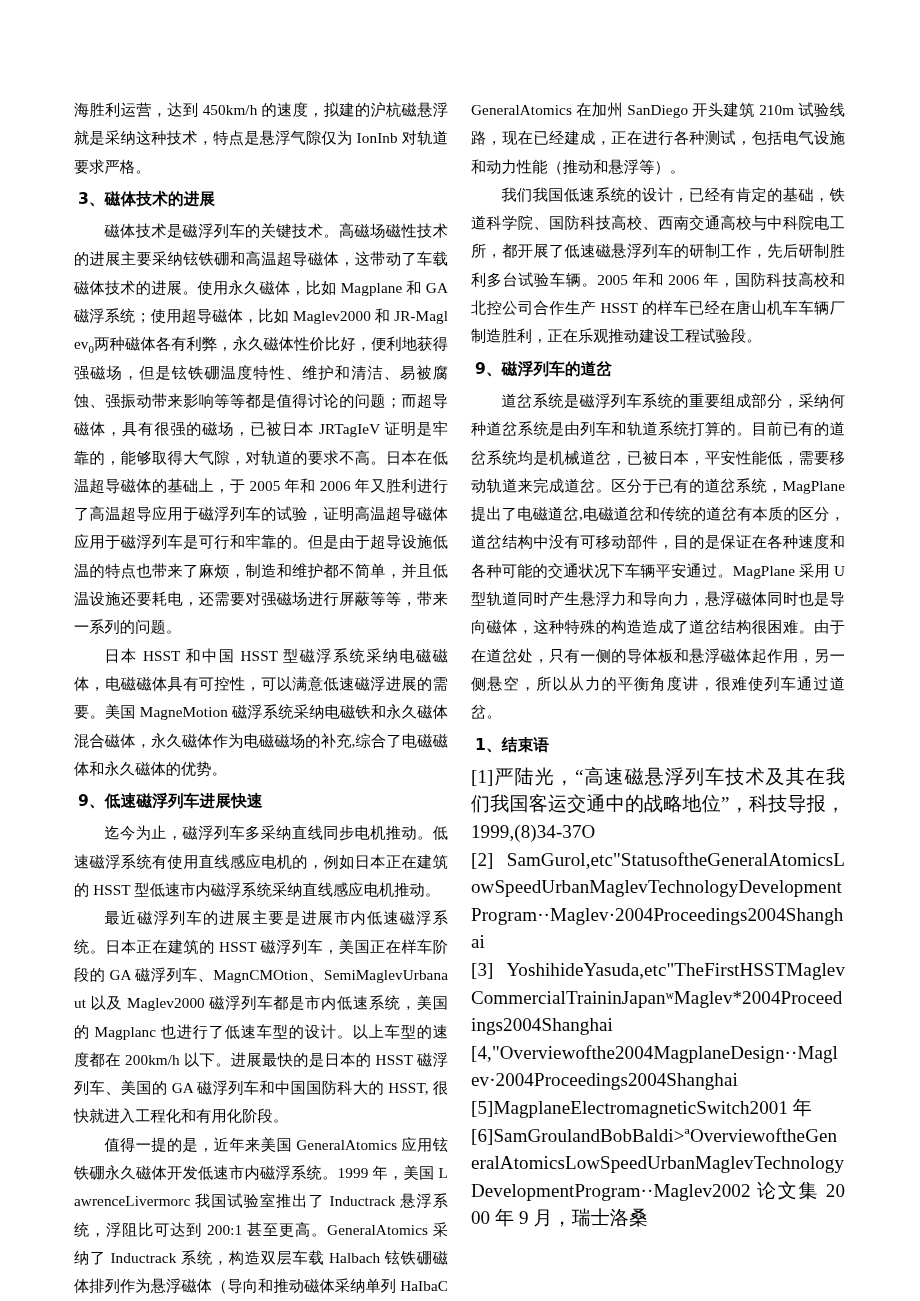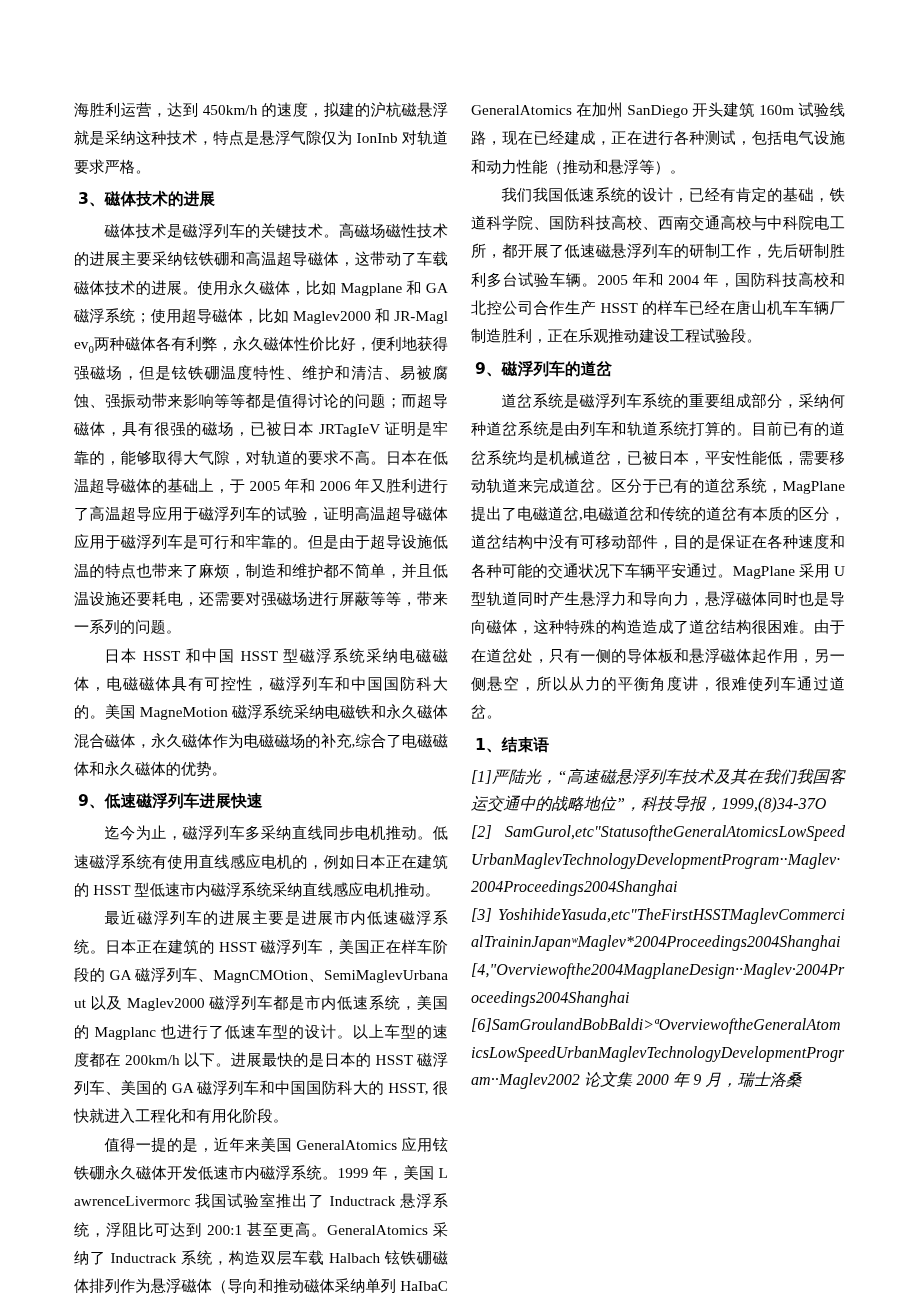--- a/index.html
+++ b/index.html
@@ -49,25 +49,24 @@
   h2.heading {
     margin: 4px;
     font-family: "DejaVu Sans", "Liberation Sans", sans-serif;
     font-size: 15.6px;
     line-height: 28.3px;
     font-weight: bold;
     text-align: left;
     letter-spacing: 0.2px;
   }
   p.ref {
-    font-size: 16px;
+    font-size: 19px;
     line-height: 27.6px;
     text-align: justify;
     word-break: break-all;
-    font-style: italic;
   }
   .sub {
     font-size: 0.72em;
     vertical-align: sub;
     line-height: 0;
   }
 </style>
 </head>
 <body>
 
@@ -75,49 +74,50 @@
   <div class="columns">
 
     <div class="col">
 
       <p>海胜利运营，达到 450km/h 的速度，拟建的沪杭磁悬浮就是采纳这种技术，特点是悬浮气隙仅为 IonInb 对轨道要求严格。</p>
 
       <h2 class="heading">3、磁体技术的进展</h2>
 
       <p class="indent"><span>磁体技术是磁浮列车的关键技术。高磁场磁性技术的进展主要采纳铉铁硼和高温超导磁体，这带动了车载磁体技术的进展。使用永久磁体，比如 Magplane 和 GA 磁浮系统；使用超导磁体，比如 Maglev2000 和 JR-Maglev</span><span class="sub">0</span><span>两种磁体各有利弊，永久磁体性价比好，便利地获得强磁场，但是铉铁硼温度特性、维护和清洁、易被腐蚀、强振动带来影响等等都是值得讨论的问题；而超导磁体，具有很强的磁场，已被日本 JRTagIeV 证明是牢靠的，能够取得大气隙，对轨道的要求不高。日本在低温超导磁体的基础上，于 2005 年和 2006 年又胜利进行了高温超导应用于磁浮列车的试验，证明高温超导磁体应用于磁浮列车是可行和牢靠的。但是由于超导设施低温的特点也带来了麻烦，制造和维护都不简单，并且低温设施还要耗电，还需要对强磁场进行屏蔽等等，带来一系列的问题。</span></p>
 
-      <p class="indent">日本 HSST 和中国 HSST 型磁浮系统采纳电磁磁体，电磁磁体具有可控性，磁浮列车和中国国防科大的。美国 MagneMotion 磁浮系统采纳电磁铁和永久磁体混合磁体，永久磁体作为电磁磁场的补充,综合了电磁磁体和永久磁体的优势。</p>
+      <p class="indent">日本 HSST 和中国 HSST 型磁浮系统采纳电磁磁体，电磁磁体具有可控性，可以满意低速磁浮进展的需要。美国 MagneMotion 磁浮系统采纳电磁铁和永久磁体混合磁体，永久磁体作为电磁磁场的补充,综合了电磁磁体和永久磁体的优势。</p>
 
       <h2 class="heading">9、低速磁浮列车进展快速</h2>
 
       <p class="indent">迄今为止，磁浮列车多采纳直线同步电机推动。低速磁浮系统有使用直线感应电机的，例如日本正在建筑的 HSST 型低速市内磁浮系统采纳直线感应电机推动。</p>
 
       <p class="indent">最近磁浮列车的进展主要是进展市内低速磁浮系统。日本正在建筑的 HSST 磁浮列车，美国正在样车阶段的 GA 磁浮列车、MagnCMOtion、SemiMaglevUrbanaut 以及 Maglev2000 磁浮列车都是市内低速系统，美国的 Magplanc 也进行了低速车型的设计。以上车型的速度都在 200km/h 以下。进展最快的是日本的 HSST 磁浮列车、美国的 GA 磁浮列车和中国国防科大的 HSST, 很快就进入工程化和有用化阶段。</p>
 
       <p class="indent">值得一提的是，近年来美国 GeneralAtomics 应用铉铁硼永久磁体开发低速市内磁浮系统。1999 年，美国 LawrenceLivermorc 我国试验室推出了 Inductrack 悬浮系统，浮阻比可达到 200:1 甚至更高。GeneralAtomics 采纳了 Inductrack 系统，构造双层车载 Halbach 铉铁硼磁体排列作为悬浮磁体（导向和推动磁体采纳单列 HaIbaCh 排列的永久磁体）。这种系统低速状况下也能得到大的浮阻比，适合于低速运行。2002 年 10 月，</p>
 
     </div>
 
     <div class="col">
 
-      <p>GeneralAtomics 在加州 SanDiego 开头建筑 160m 试验线路，现在已经建成，正在进行各种测试，包括电气设施和动力性能（推动和悬浮等）。</p>
+      <p>GeneralAtomics 在加州 SanDiego 开头建筑 210m 试验线路，现在已经建成，正在进行各种测试，包括电气设施和动力性能（推动和悬浮等）。</p>
 
-      <p class="indent">我们我国低速系统的设计，已经有肯定的基础，铁道科学院、国防科技高校、西南交通高校与中科院电工所，都开展了低速磁悬浮列车的研制工作，先后研制胜利多台试验车辆。2005 年和 2004 年，国防科技高校和北控公司合作生产 HSST 的样车已经在唐山机车车辆厂制造胜利，正在乐观推动建设工程试验段。</p>
+      <p class="indent">我们我国低速系统的设计，已经有肯定的基础，铁道科学院、国防科技高校、西南交通高校与中科院电工所，都开展了低速磁悬浮列车的研制工作，先后研制胜利多台试验车辆。2005 年和 2006 年，国防科技高校和北控公司合作生产 HSST 的样车已经在唐山机车车辆厂制造胜利，正在乐观推动建设工程试验段。</p>
 
       <h2 class="heading">9、磁浮列车的道岔</h2>
 
       <p class="indent">道岔系统是磁浮列车系统的重要组成部分，采纳何种道岔系统是由列车和轨道系统打算的。目前已有的道岔系统均是机械道岔，已被日本，平安性能低，需要移动轨道来完成道岔。区分于已有的道岔系统，MagPlane 提出了电磁道岔,电磁道岔和传统的道岔有本质的区分，道岔结构中没有可移动部件，目的是保证在各种速度和各种可能的交通状况下车辆平安通过。MagPlane 采用 U 型轨道同时产生悬浮力和导向力，悬浮磁体同时也是导向磁体，这种特殊的构造造成了道岔结构很困难。由于在道岔处，只有一侧的导体板和悬浮磁体起作用，另一侧悬空，所以从力的平衡角度讲，很难使列车通过道岔。</p>
 
       <h2 class="heading">1、结束语</h2>
 
 
       <div>
         <p class="ref">[1]严陆光，“高速磁悬浮列车技术及其在我们我国客运交通中的战略地位”，科技导报，1999,(8)34-37O</p>
         <p class="ref">[2]  SamGurol,etc"StatusoftheGeneralAtomicsLowSpeedUrbanMaglevTechnologyDevelopmentProgram··Maglev·2004Proceedings2004Shanghai</p>
         <p class="ref">[3]  YoshihideYasuda,etc"TheFirstHSSTMaglevCommercialTraininJapanʷMaglev*2004Proceedings2004Shanghai</p>
         <p class="ref">[4,"Overviewofthe2004MagplaneDesign··Maglev·2004Proceedings2004Shanghai</p>
+        <p class="ref">[5]MagplaneElectromagneticSwitch2001 年</p>
         <p class="ref">[6]SamGroulandBobBaldi&gt;ªOverviewoftheGeneralAtomicsLowSpeedUrbanMaglevTechnologyDevelopmentProgram··Maglev2002 论文集 2000 年 9 月，瑞士洛桑</p>
       </div>
 
     </div>
 
   </div>
 </div>
 
 </body></html>

